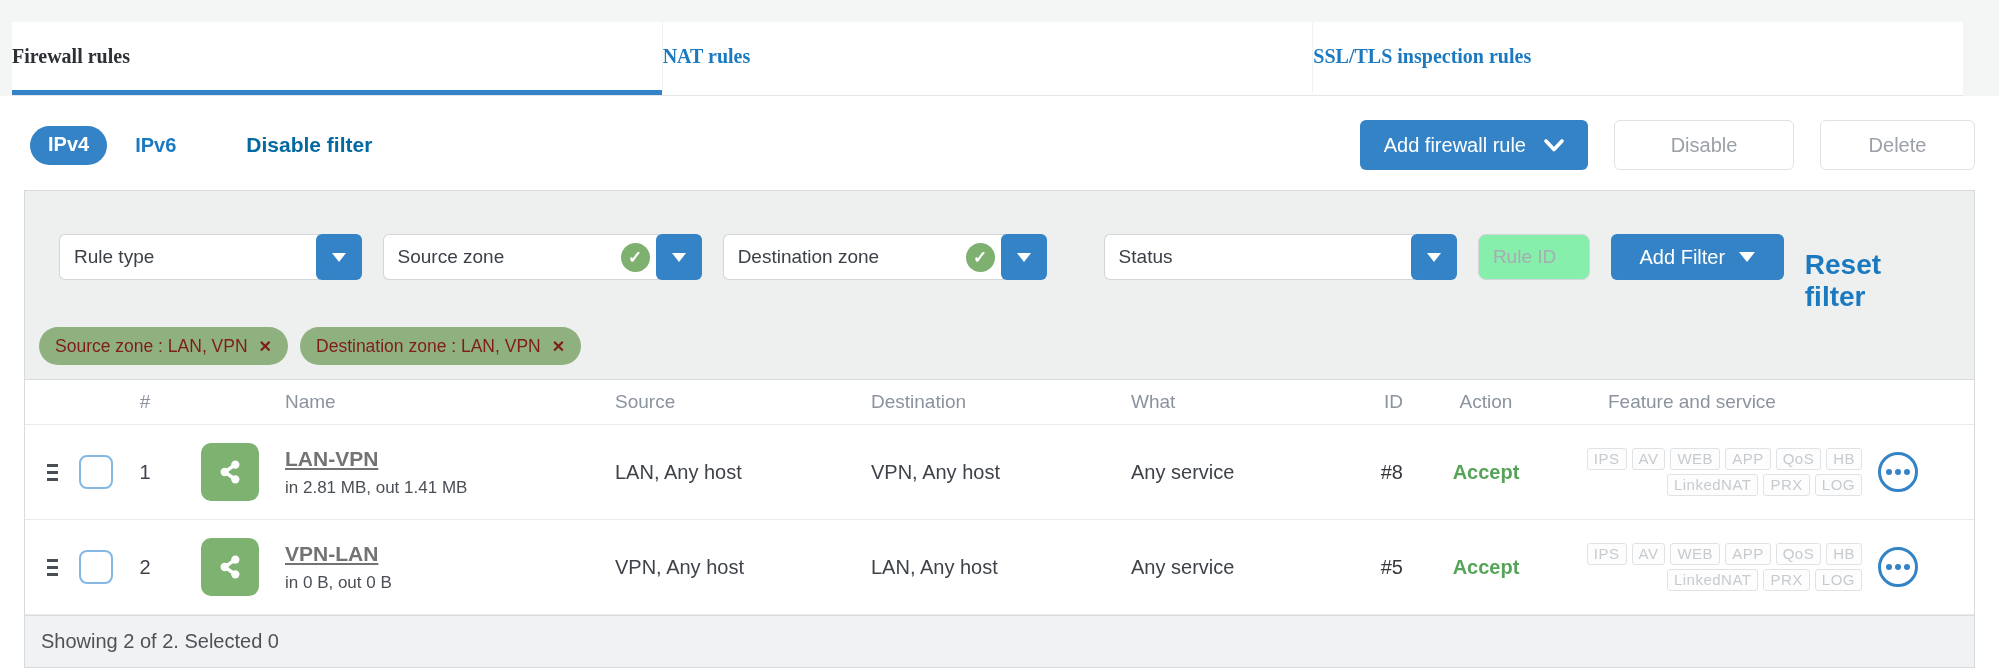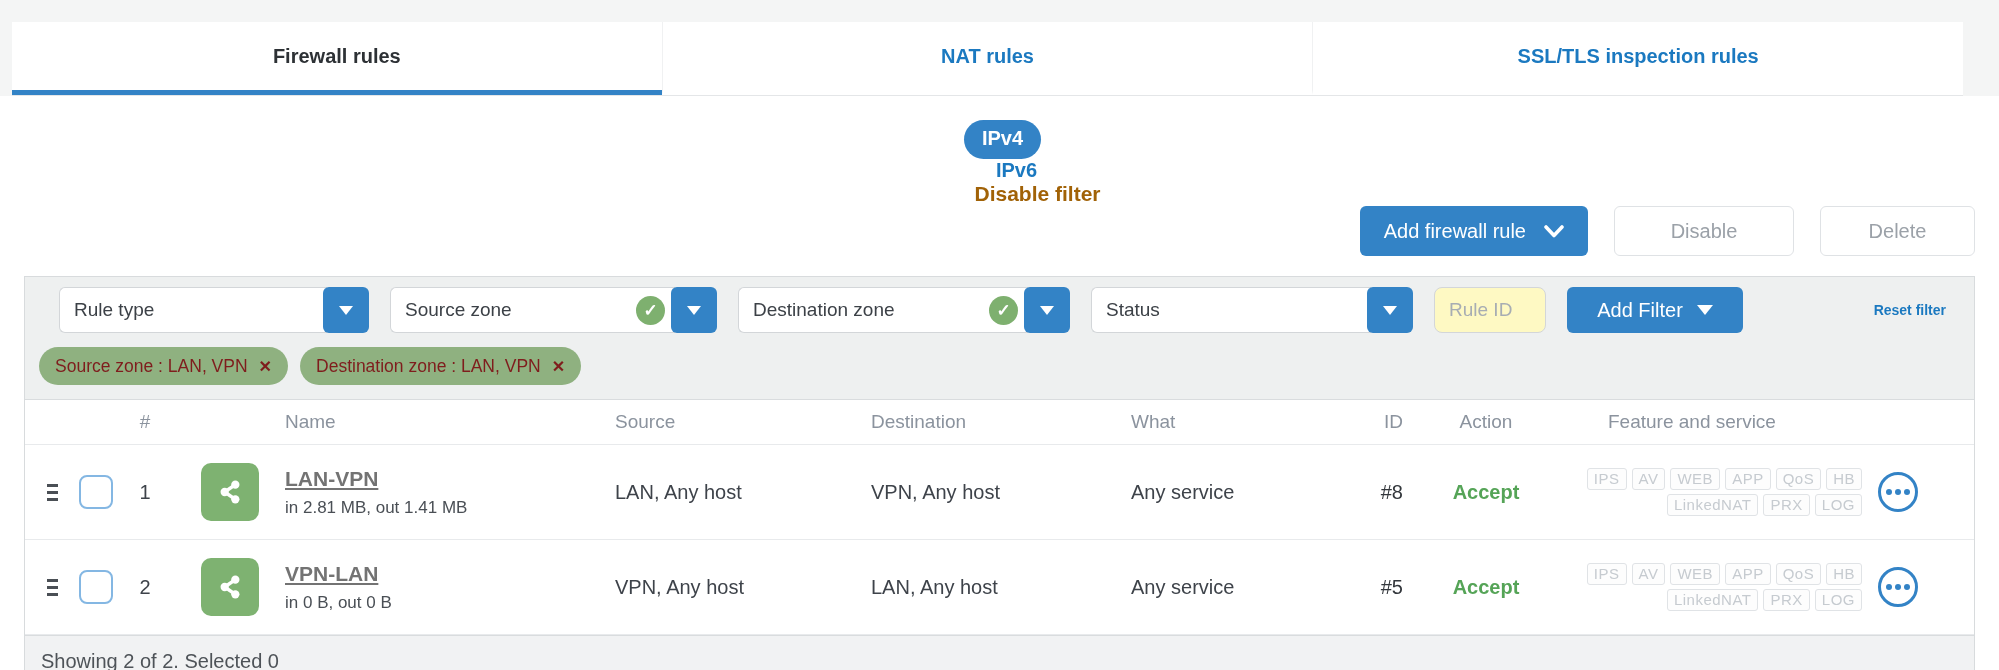--- a/index.html
+++ b/index.html
@@ -1,32 +1,32 @@
 <!DOCTYPE html>
 <html><head>
 <meta charset="utf-8">
 <style>
   * { margin:0; padding:0; box-sizing:border-box; }
   html,body { width:1999px; height:670px; background:#fff; font-family:"Liberation Sans", sans-serif; overflow:hidden; }
 
   
   .tabbar-band { background:#f4f5f5; padding:22px 36px 0 12px; }
   .tabbar { background:#fff; display:flex; height:74px; border-bottom:1px solid #e4e6e8; }
-  .tab { flex:1; display:flex; align-items:center; justify-content:center;
+  .tab { flex:1; display:flex; align-items:center; justify-content:flex-start;
          font-size:20px; font-weight:700; color:#1b79c0; cursor:pointer;
-         border-bottom:5px solid transparent; border-left:1px solid #f0f1f2; }
+         border-bottom:5px solid transparent; border-left:1px solid #f0f1f2;font-family:Liberation Serif, serif; }
   .tab:first-child { border-left:none; }
   .tab.active { color:#2d3135; border-bottom-color:#3383c6; }
 
   
-  .toolbar { display:flex; align-items:center; padding:24px 24px 20px 30px;flex-direction:column; }
+  .toolbar { display:flex; align-items:center; padding:24px 24px 20px 30px; }
   .pill-ipv4 { background:#3383c6; color:#fff; font-weight:700; font-size:20px;
                border-radius:20px; padding:7px 18px 9px; }
   .link-ipv6 { color:#1b79c0; font-weight:700; font-size:20px; margin-left:28px; }
-  .link-disable-filter { color:#a16207; font-weight:700; font-size:21px; margin-left:70px; }
+  .link-disable-filter { color:#0369a1; font-weight:700; font-size:21px; margin-left:70px; }
   .toolbar-right { margin-left:auto; display:flex; gap:26px; }
   .btn-primary { background:#3383c6; color:#fff; border:none; border-radius:6px;
                  font-size:20px; font-weight:400; height:50px; padding:0 24px;
                  display:flex; align-items:center; gap:18px; font-family:inherit; }
   .btn-ghost { background:#fff; color:#9ba1a8; border:1px solid #dfe2e5; border-radius:6px;
                font-size:20px; height:50px; padding:0 0; width:180px; font-family:inherit; }
   .btn-ghost.small { width:155px; }
 
   
   .container { margin:0 24px; border:1px solid #d8dbdd; }
@@ -39,27 +39,27 @@
               padding:0 10px 0 14px; font-size:19px; color:#3c4147; flex:1; }
   .dd-field .lbl { flex:1; }
   .check-circle { width:29px; height:29px; border-radius:50%; background:#7eb06f;
                   color:#fff; font-size:17px; font-weight:700; display:flex;
                   align-items:center; justify-content:center; margin-left:8px; }
   .dd-btn { width:46px; background:#3383c6; border:none; border-radius:6px;
             margin-left:-4px; color:#fff; display:flex; align-items:center; justify-content:center; }
   .tri-down { width:0; height:0; border-left:7px solid transparent; border-right:7px solid transparent;
               border-top:9px solid #fff; }
   .dd-ruletype { width:330px;padding-left:20px; } .dd-srczone { width:327px; }
-  .dd-dstzone { width:332px; } .dd-status { width:322px; }
+  .dd-dstzone { width:332px; } .dd-status { width:362px;margin-left:36px; }
   .input-ruleid { width:112px; height:46px; border:1px solid #d3d6d9; border-radius:8px;
-                  background:#fef9c3; font-size:19px; color:#3c4147; padding:0 14px;
+                  background:#86efac; font-size:19px; color:#3c4147; padding:0 14px;
                   font-family:inherit; }
   .input-ruleid::placeholder { color:#a7adb3; }
   .btn-addfilter { height:46px; width:176px; justify-content:center; gap:14px; }
-  .link-reset { margin-left:auto; margin-right:14px; color:#1b79c0; font-weight:700; font-size:14px; }
+  .link-reset { margin-left:auto; margin-right:14px; color:#1b79c0; font-weight:700; font-size:28px;margin-top:48px; }
 
   .chips-row { display:flex; gap:12px; margin-top:14px; }
   .chip { background:#8fb180; color:#7f1d1d; border-radius:19px; height:38px;
           display:flex; align-items:center; font-size:17.5px; padding:0 16px; }
   .chip-x { margin-left:11px; font-weight:700; font-size:16px; cursor:pointer; }
 
   
   .thead, .trow { display:flex; align-items:center; background:#fff; }
   .thead { height:46px; border-top:1px solid #d9dcde; border-bottom:1px solid #e8eaec;
            color:#8b939e; font-size:19px; }

